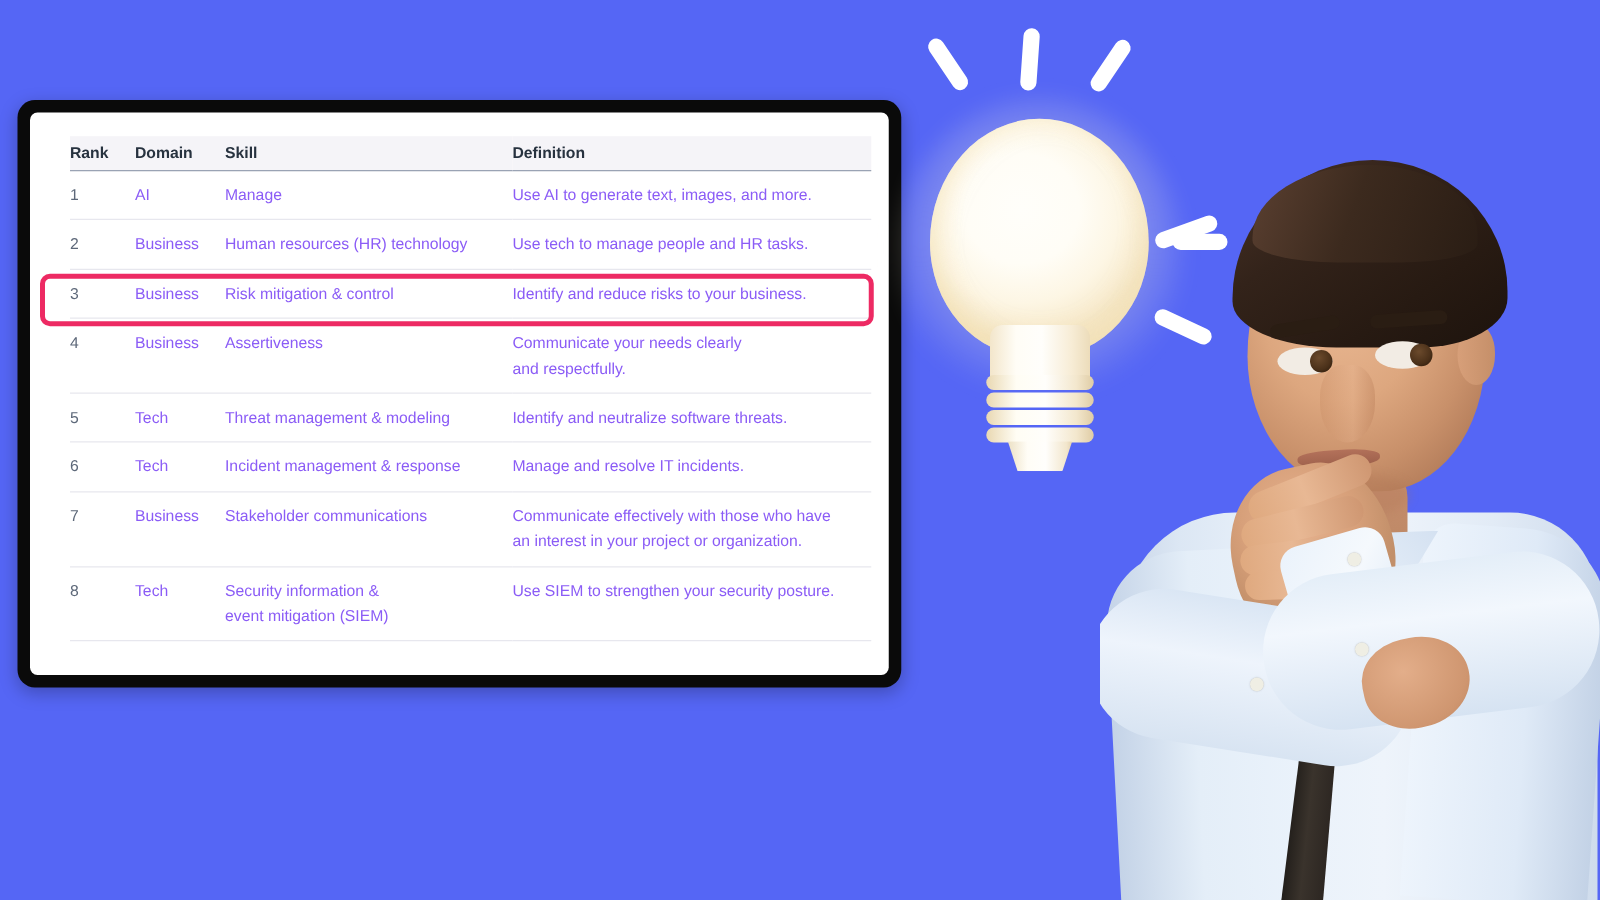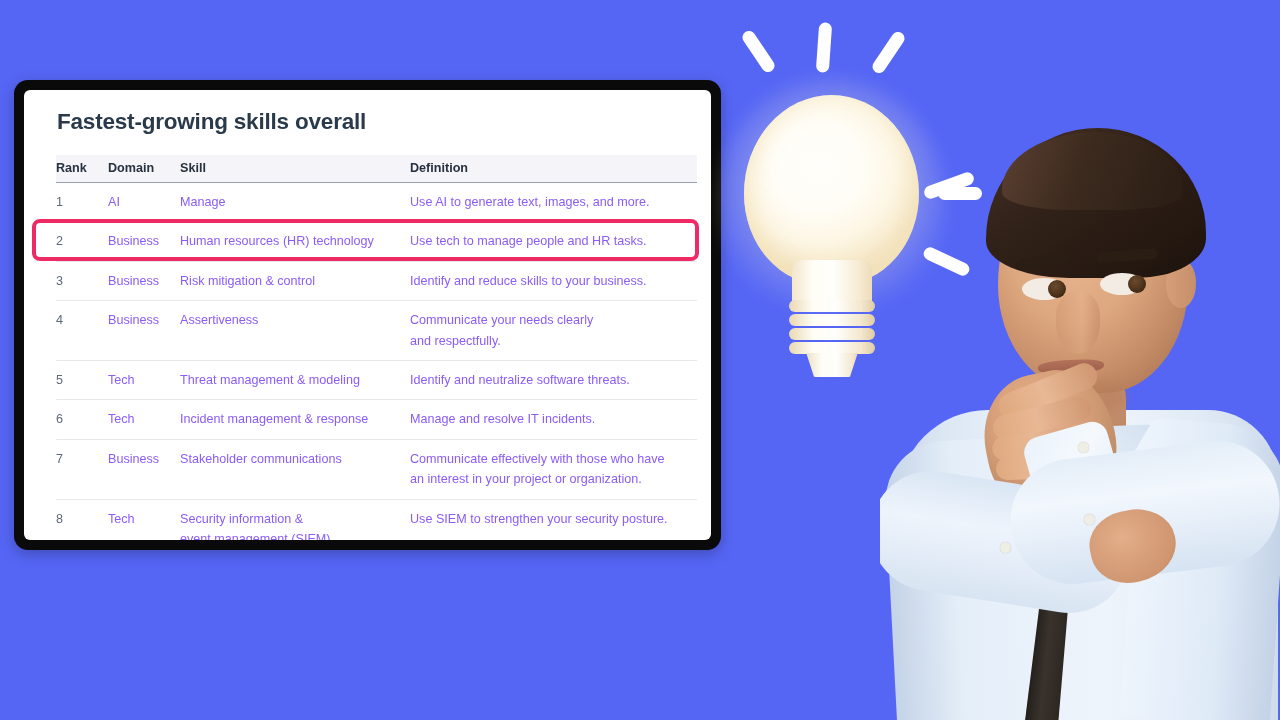--- a/index.html
+++ b/index.html
@@ -469,21 +469,20 @@
 
 </style>
 </head>
 <body>
 
 <div id="background"></div>
 
 <div id="card">
   <div id="card-inner">
 
-    <div id="card-title">Fastest-growing skills overall</div>
 
     <table id="skills-table">
       <colgroup>
         <col class="col-rank">
           <col class="col-domain">
           <col class="col-skill">
           <col class="col-def">
       </colgroup>
       <thead>
         <tr>
@@ -526,21 +525,21 @@
             <td class="cell-rank">
               <span class="defline">3</span>
             </td>
             <td class="cell-domain">
               <span class="defline">Business</span>
             </td>
             <td class="cell-skill">
               <span class="defline">Risk mitigation &amp; control</span>
             </td>
             <td class="cell-def">
-              <span class="defline">Identify and reduce skills to your business.</span>
+              <span class="defline">Identify and reduce risks to your business.</span>
             </td>
           </tr>
           <tr>
             <td class="cell-rank">
               <span class="defline">4</span>
             </td>
             <td class="cell-domain">
               <span class="defline">Business</span>
             </td>
             <td class="cell-skill">
@@ -596,21 +595,21 @@
           </tr>
           <tr>
             <td class="cell-rank">
               <span class="defline">8</span>
             </td>
             <td class="cell-domain">
               <span class="defline">Tech</span>
             </td>
             <td class="cell-skill">
               <span class="defline">Security information &amp;</span>
-              <span class="defline">event management (SIEM)</span>
+              <span class="defline">event mitigation (SIEM)</span>
             </td>
             <td class="cell-def">
               <span class="defline">Use SIEM to strengthen your security posture.</span>
             </td>
           </tr>
         </tbody>
     </table>
 
     <div id="highlight-box" style="top: 128.891px; height: 42.3906px; border-color: rgb(237, 42, 99);"></div>
   </div>

